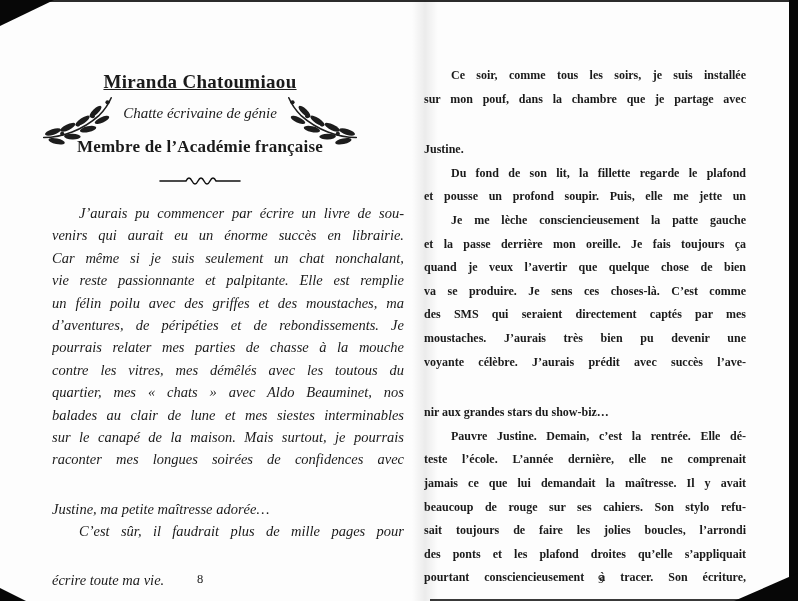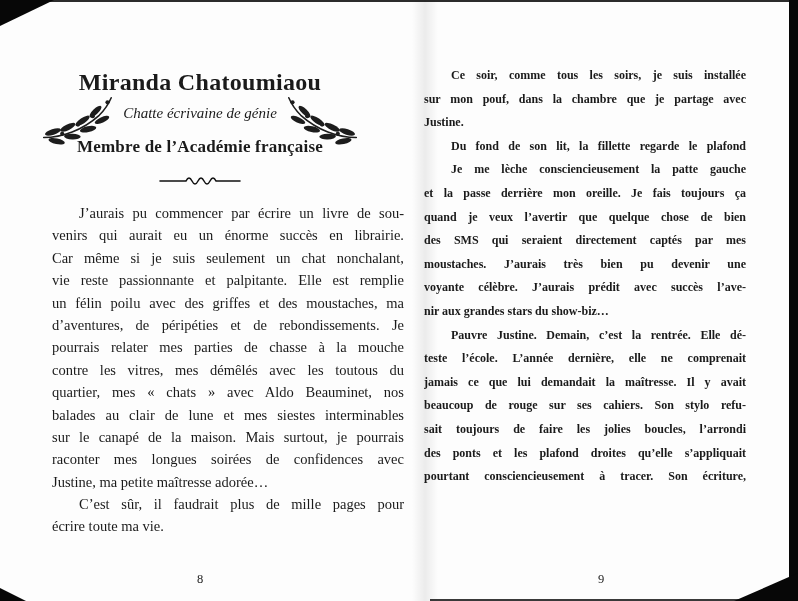--- a/index.html
+++ b/index.html
@@ -20,24 +20,25 @@
 
   
   .heading {
     position: absolute;
     left: 40px;
     top: 70px;
     width: 320px;
     text-align: center;
   }
   .title {
-    font-size: 24px;
+    font-size: 19px;
     line-height: 24px;
     font-weight: bold;
     letter-spacing: 0.3px;
+    text-decoration: underline;
   }
   .subtitle {
     font-size: 15px;
     font-style: italic;
     margin-top: 11px;
   }
   .affiliation {
     font-size: 17px;
     font-weight: bold;
     margin-top: 15px;
@@ -49,35 +50,35 @@
     position: absolute;
     top: 22px;
     width: 74px;
     height: 54px;
   }
   .laurel-left-pos  { left: 0; }
   .laurel-right-pos { right: 0; transform: scaleX(-1); }
 
   
   .body-block { position: absolute; }
-  .left-body  { left: 52px;  top: 202px; width: 352px; font-size: 14.5px; }
+  .left-body  { left: 52px;  top: 202px; width: 352px; font-size: 14.5px; font-style: italic; }
   .right-body { left: 424px; top: 64px;  width: 322px; font-size: 12px; font-weight: bold;  }
 
   .paragraph { margin: 0; }
   .line {
     height: 22.4px;
     line-height: 22.4px;
     overflow: hidden;
     text-align: justify;
     text-align-last: justify;
     white-space: normal;
   }
   .right-body .line { height: 23.6px; line-height: 23.6px; }
   .line::after { content: ""; display: inline-block; width: 100%; }
-  .line.last { text-align: left; text-align-last: left; }
+  .line.last { text-align: left; text-align-last: left; margin-top: 27px; }
   .line.last::after { content: none; }
   .line.indent { text-indent: 27px; }
 
   
   .page-number {
     position: absolute;
     bottom: 14px;
     font-size: 12.5px;
     text-align: center;
     color: #222;
@@ -193,25 +194,27 @@
 
   <div>
     <div class="body-block right-body">
         <div class="paragraph">
           <div class="line indent">Ce soir, comme tous les soirs, je suis installée</div>
           <div class="line">sur mon pouf, dans la chambre que je partage avec</div>
           <div class="line last">Justine.</div>
         </div>
         <div class="paragraph">
           <div class="line indent">Du fond de son lit, la fillette regarde le plafond</div>
+          <div class="line">et pousse un profond soupir. Puis, elle me jette un</div>
         </div>
         <div class="paragraph">
           <div class="line indent">Je me lèche consciencieusement la patte gauche</div>
           <div class="line">et la passe derrière mon oreille. Je fais toujours ça</div>
           <div class="line">quand je veux l’avertir que quelque chose de bien</div>
+          <div class="line">va se produire. Je sens ces choses-là. C’est comme</div>
           <div class="line">des SMS qui seraient directement captés par mes</div>
           <div class="line">moustaches. J’aurais très bien pu devenir une</div>
           <div class="line">voyante célèbre. J’aurais prédit avec succès l’ave-</div>
           <div class="line last">nir aux grandes stars du show-biz…</div>
         </div>
         <div class="paragraph">
           <div class="line indent">Pauvre Justine. Demain, c’est la rentrée. Elle dé-</div>
           <div class="line">teste l’école. L’année dernière, elle ne comprenait</div>
           <div class="line">jamais ce que lui demandait la maîtresse. Il y avait</div>
           <div class="line">beaucoup de rouge sur ses cahiers. Son stylo refu-</div>

